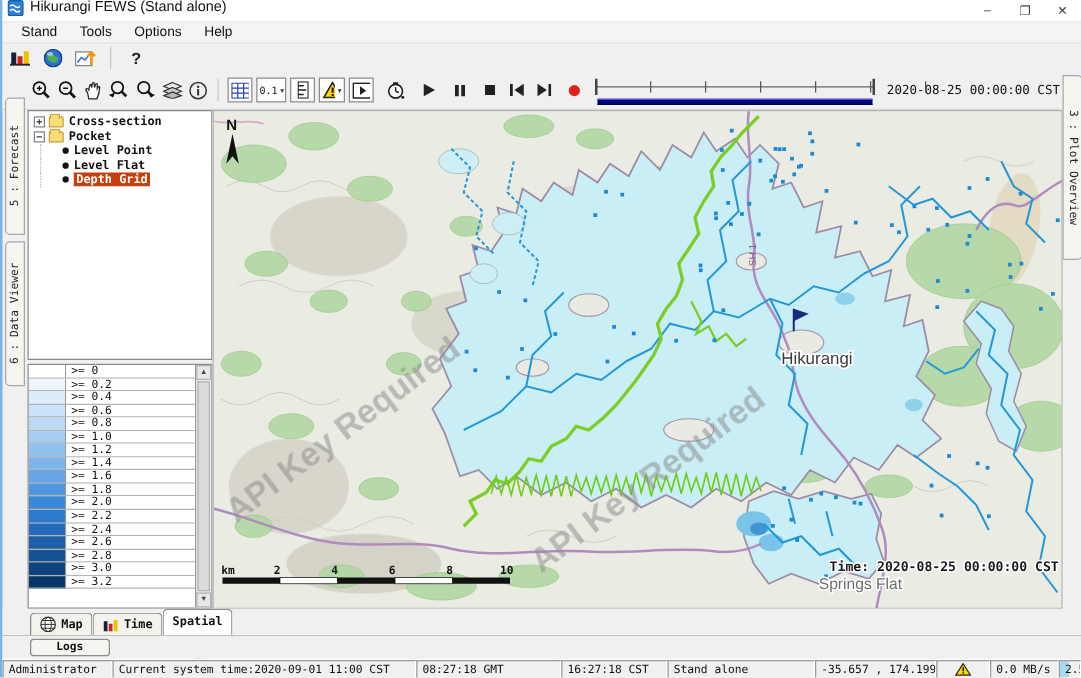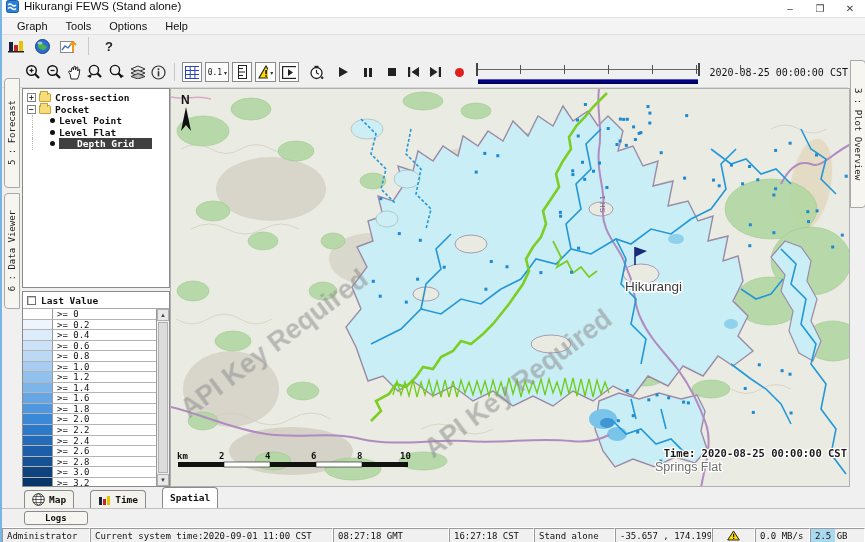--- a/index.html
+++ b/index.html
@@ -52,42 +52,42 @@
 
   
   .leftpanel { position:absolute; left:20px; top:88px; width:148px; height:399px; background:#f0f0f0; }
   .treepanel { position:absolute; left:0; top:0; width:148px; height:200px; background:#fff; border:1px solid #8a8a8a; padding:3px 0 0 2px; overflow:hidden; }
   .trow { display:flex; align-items:center; height:11.5px; font-family:"DejaVu Sans Mono", monospace; font-size:9.5px; font-weight:bold; color:#111; white-space:nowrap; }
   .expander { width:9px; height:9px; border:1px solid #848484; background:#fff; font-size:8px; line-height:7px; text-align:center; color:#333; margin:0 3px 0 2px; flex:none; }
   .folder { width:12px; height:9px; background:#f7dd7a; border:1px solid #c8a23a; border-radius:1px 2px 1px 1px; position:relative; margin-right:4px; flex:none; }
   .folder:before { content:""; position:absolute; left:0; top:-3px; width:6px; height:3px; background:#f7dd7a; border:1px solid #c8a23a; border-bottom:none; border-radius:1px 1px 0 0; }
   .bullet { width:5px; height:5px; border-radius:50%; background:#111; margin:0 4px 0 2px; flex:none; }
   .tindent { width:16px; flex:none; border-left:1px dotted #b8b8b8; height:100%; margin-left:7px; }
-  .tlabel.selected { background:#404040; color:#fff; padding:0 18px; }
+  .tlabel.selected { background:#c2410c; color:#fff; padding:0 2px; }
 
   
   .legendpanel { position:absolute; left:0; top:203px; width:148px; height:196px; background:#fff; border:1px solid #8a8a8a; display:flex; flex-direction:column; }
   .legend-head { height:17px; display:flex; align-items:center; gap:5px; padding-left:4px; border-bottom:1px solid #aaa; flex:none; }
   .cbx { width:9px; height:9px; border:1px solid #707070; background:#fff; box-shadow:inset 1px 1px 0 #c8c8c8; }
   .legend-title { font-family:"DejaVu Sans Mono", monospace; font-size:9.5px; font-weight:bold; color:#111; }
   .legend-body { flex:1; display:flex; overflow:hidden; }
   .legend-list { flex:1; display:flex; flex-direction:column; }
   .legend-row { display:flex; height:10.55px; flex:none; }
   .legend-swatch { width:30px; border-right:1px solid #9a9a9a; border-bottom:1px solid #b4b4b4; flex:none; }
   .legend-label { flex:1; font-family:"DejaVu Sans Mono", monospace; font-size:9px; color:#111; padding-left:4px; border-bottom:1px solid #b4b4b4; background:#fff; line-height:10px; }
   .vscroll { width:13px; background:#f0f0f0; border-left:1px solid #9a9a9a; display:flex; flex-direction:column; flex:none; }
   .varrow { height:12px; background:#e8e8e8; border:1px solid #b0b0b0; font-size:6px; color:#444; text-align:center; line-height:10px; flex:none; }
   .vthumb { flex:1; margin:1px; background:#dcdcdc; border:1px solid #b0b0b0; }
 
   
   .mapwrap { position:absolute; left:168px; top:88px; width:680px; height:399px; background:#eaece3; overflow:hidden; border:1px solid #b0b0b0; }
   .mapwrap svg { display:block; }
 
   
-  .tabsrow { position:absolute; left:0; top:487px; right:0; height:22px; background:#f0f0f0; display:flex; align-items:flex-end; padding-left:22px; gap:16px; border-bottom:1px solid #c0c0c0; }
+  .tabsrow { position:absolute; left:0; top:487px; right:0; height:22px; background:#f0f0f0; display:flex; align-items:flex-end; padding-left:22px; gap:0; border-bottom:1px solid #c0c0c0; }
   .btab { display:flex; align-items:center; gap:4px; border:1px solid #8a8a8a; border-bottom:none; border-radius:4px 4px 0 0; background:#f3f2ec; height:18px; padding:0 7px; font-family:"DejaVu Sans Mono", monospace; font-size:9.5px; font-weight:bold; color:#111; }
   .btab.active { background:#ffffff; height:21px;flex-direction:column; }
   .dockglyph { font-size:10px; font-weight:bold; color:#222; margin-left:2px; }
   .logsrow { position:absolute; left:0; top:509px; right:0; height:18px; background:#f0f0f0; display:flex; align-items:center; padding-left:22px; }
   .logsbtn { border:1px solid #8a8a8a; border-radius:3px; background:#f6f5f0; font-family:"DejaVu Sans Mono", monospace; font-size:9px; font-weight:bold; padding:1px 20px; color:#111; }
 
   
   .statusbar { position:absolute; left:0; top:527px; right:0; height:15px; background:#f0f0f0; display:flex; border-top:1px solid #fff; }
   .scell { height:15px; border:1px solid; border-color:#9a9a9a #ffffff #ffffff #9a9a9a; font-family:"DejaVu Sans Mono", monospace; font-size:9px; color:#111; display:flex; align-items:center; padding:0 4px; white-space:nowrap; overflow:hidden; flex:none; }
   .scell.mem { background:linear-gradient(to right, #a9d9ef 0 45%, #f0f0f0 45%); }
@@ -108,21 +108,21 @@
     </svg>
     <span class="title-text">Hikurangi FEWS  (Stand alone)</span>
     <div class="wincontrols">
       <span class="winbtn">–</span>
       <span class="winbtn">❐</span>
       <span class="winbtn close">✕</span>
     </div>
   </div>
 
   <div class="menubar">
-    <span class="menu-item">Graph</span>
+    <span class="menu-item">Stand</span>
     <span class="menu-item">Tools</span>
     <span class="menu-item">Options</span>
     <span class="menu-item">Help</span>
   </div>
 
   <div class="toolbar1">
     <span class="tbtn">
       <svg class="isvg" width="16" height="14">
         <rect x="1" y="3" width="4" height="10" fill="#16203a"></rect>
         <rect x="6" y="6" width="4" height="7" fill="#cc2222"></rect>
@@ -321,24 +321,20 @@
         <span class="tlabel">Level Flat</span>
       </div>
       <div class="trow">
         <span class="tindent"></span>
         <span class="bullet"></span>
         <span class="tlabel selected">Depth Grid</span>
       </div>
     </div>
 
     <div class="legendpanel">
-      <div class="legend-head">
-        <span class="cbx"></span>
-        <span class="legend-title">Last Value</span>
-      </div>
       <div class="legend-body">
         <div class="legend-list">
             <div class="legend-row">
               <div class="legend-swatch" style="background: rgb(255, 255, 255);"></div>
               <div class="legend-label">&gt;= 0</div>
             </div>
             <div class="legend-row">
               <div class="legend-swatch" style="background: rgb(238, 245, 253);"></div>
               <div class="legend-label">&gt;= 0.2</div>
             </div>
@@ -673,21 +669,21 @@
 
   <div class="logsrow">
     <span class="logsbtn">Logs</span>
   </div>
 
   <div class="statusbar">
     <div class="scell" style="width:88px;">Administrator</div>
     <div class="scell" style="width:243px;">Current system time:2020-09-01 11:00 CST</div>
     <div class="scell" style="width:116px;">08:27:18 GMT</div>
     <div class="scell" style="width:85px;">16:27:18 CST</div>
-    <div class="scell" style="width:81px;">Stand alone</div>
+    <div class="scell" style="width:118px;">Stand alone</div>
     <div class="scell" style="width:97px;">-35.657 , 174.199</div>
     <div class="scell" style="width:43px; justify-content:center;">
       <svg class="isvg" width="13" height="11">
         <path d="M6.5 1 L12.3 10 L0.7 10 Z" fill="#ffd800" stroke="#222"></path>
         <rect x="6" y="3.8" width="1.2" height="3.2" fill="#111"></rect>
         <rect x="6" y="7.8" width="1.2" height="1.2" fill="#111"></rect>
       </svg>
     </div>
     <div class="scell" style="width:55px;">0.0 MB/s</div>
     <div class="scell mem" style="flex:1;">2.5 GB</div>

